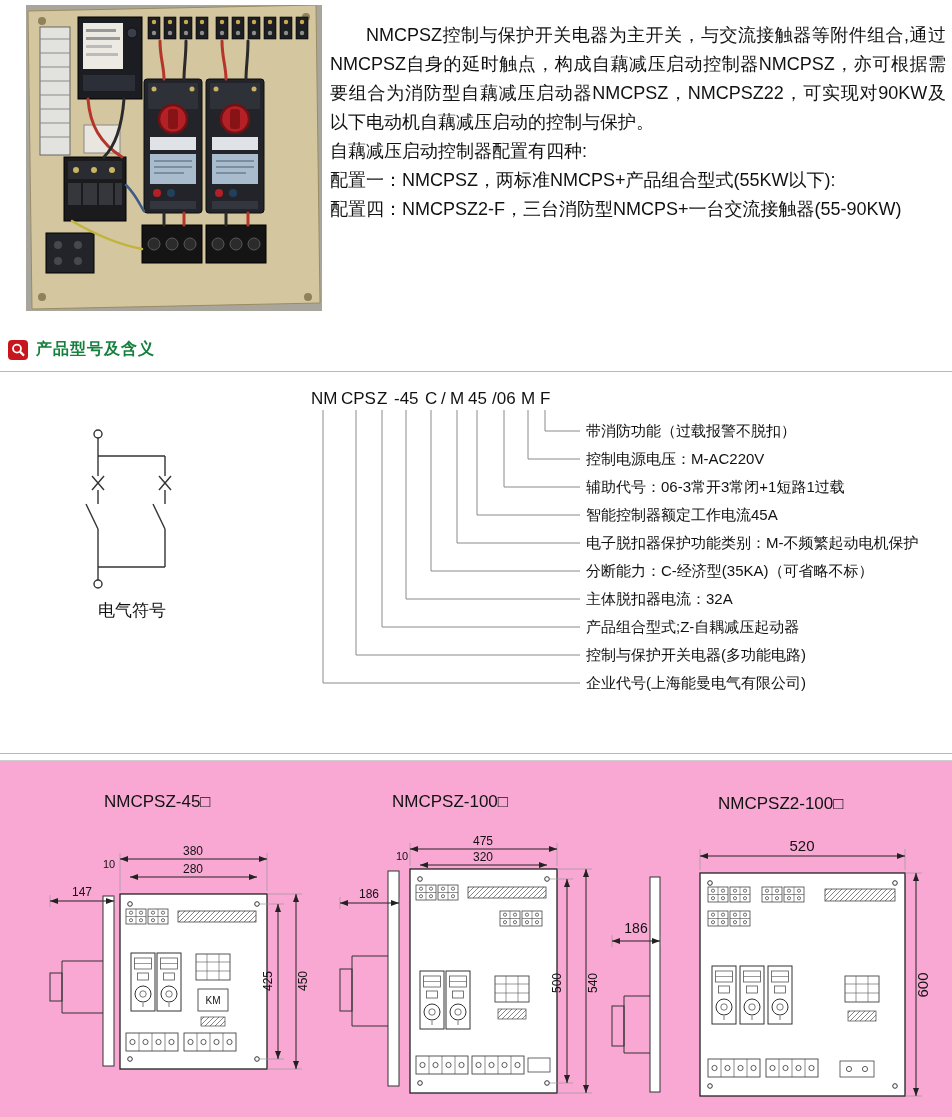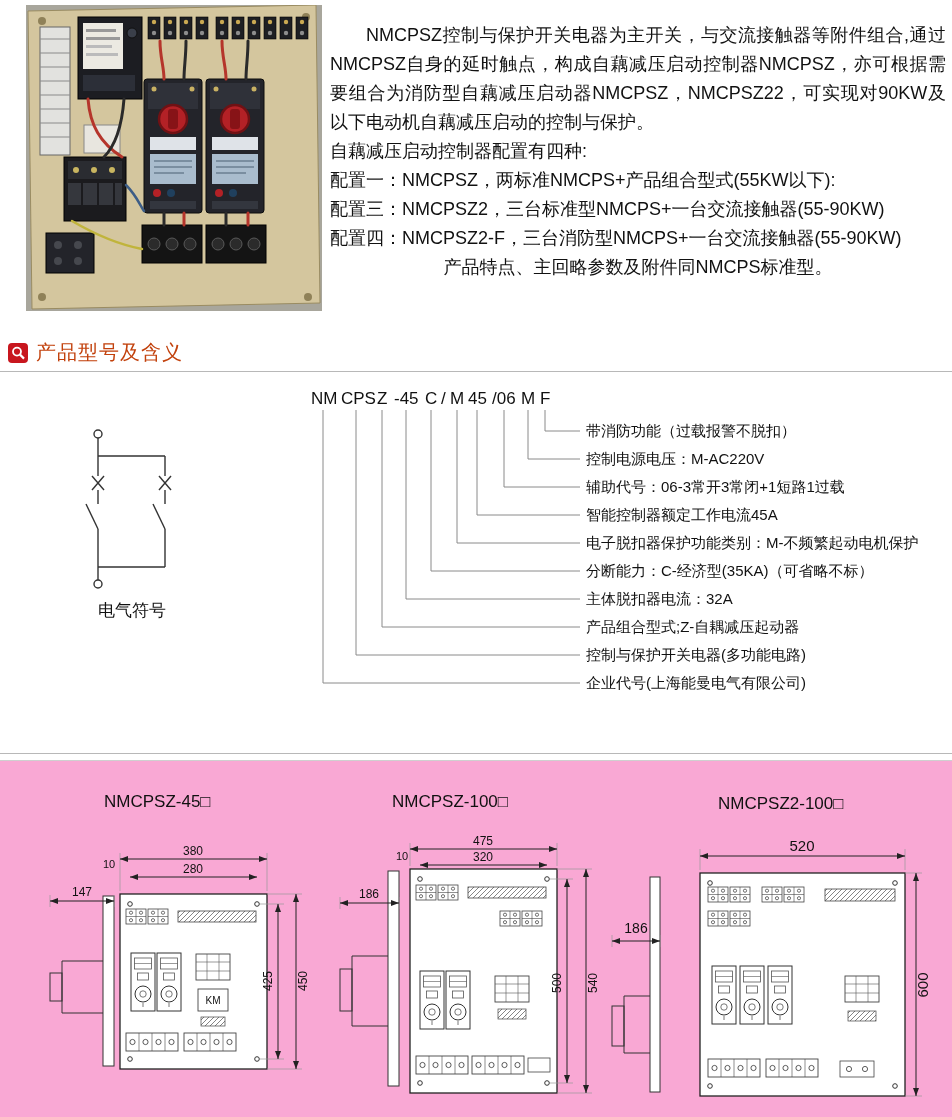--- a/index.html
+++ b/index.html
@@ -10,21 +10,21 @@
   .photo { position:absolute; left:26px; top:5px; width:296px; height:306px; }
 
   .intro { position:absolute; left:330px; top:21px; width:616px; font-size:18px; line-height:29px; text-align:justify; color:#111; }
   .intro p { margin:0; }
   .intro .indent { text-indent:2em; }
   .intro .center { text-align:center; }
 
   .sec { position:absolute; left:8px; display:flex; align-items:center; gap:8px; }
   .sec1 { top:339px; }
   .sec2 { top:722px; }
-  .sec-title { color:#c2410c; font-size:20px; font-weight:normal; letter-spacing:1px; }
+  .sec-title { color:#15803d; font-size:16px; font-weight:bold; letter-spacing:1px; }
   .sec-icon { width:20px; height:20px; display:inline-block; }
 
   .rule { position:absolute; left:0; width:952px; height:1px; background:#b8b8b8; }
   .rule1 { top:371px; }
   .rule2 { top:753px; }
 
   .model-wrap { position:absolute; left:0; top:384px; width:952px; height:332px; }
 
   .gray { position:absolute; left:0; top:760px; width:952px; height:357px; background:#f9a8d4; border-top:1px solid #cfcfcf; }
 
@@ -150,23 +150,21 @@
         <path d="M46,216 C70,230 95,240 116,244" stroke="#c0b43c" stroke-width="2.5"></path>
         <path d="M100,180 C110,190 114,200 118,206" stroke="#3d5d86" stroke-width="2.5"></path>
       </g>
     </svg>
   </div>
 
   <div class="intro">
     <p class="indent">NMCPSZ控制与保护开关电器为主开关，与交流接触器等附件组合,通过NMCPSZ自身的延时触点，构成自藕减压启动控制器NMCPSZ，亦可根据需要组合为消防型自藕减压启动器NMCPSZ，NMCPSZ22，可实现对90KW及以下电动机自藕减压启动的控制与保护。</p>
     <p>自藕减压启动控制器配置有四种:</p>
     <p>配置一：NMCPSZ，两标准NMCPS+产品组合型式(55KW以下):</p>
-    <p>配置三：NMCPSZ2，三台标准型NMCPS+一台交流接触器(55-90KW)</p>
     <p>配置四：NMCPSZ2-F，三台消防型NMCPS+一台交流接触器(55-90KW)</p>
-    <p class="center">产品特点、主回略参数及附件同NMCPS标准型。</p>
   </div>
 
   <div class="sec sec1">
     <span class="sec-icon">
       <svg viewBox="0 0 20 20" width="20" height="20">
         <rect width="20" height="20" rx="4" fill="#c8161e"></rect>
         <circle cx="9" cy="8.6" r="4" fill="none" stroke="#fff" stroke-width="1.8"></circle>
         <line x1="12" y1="11.6" x2="16" y2="15.6" stroke="#fff" stroke-width="2.2"></line>
       </svg>
     </span>

